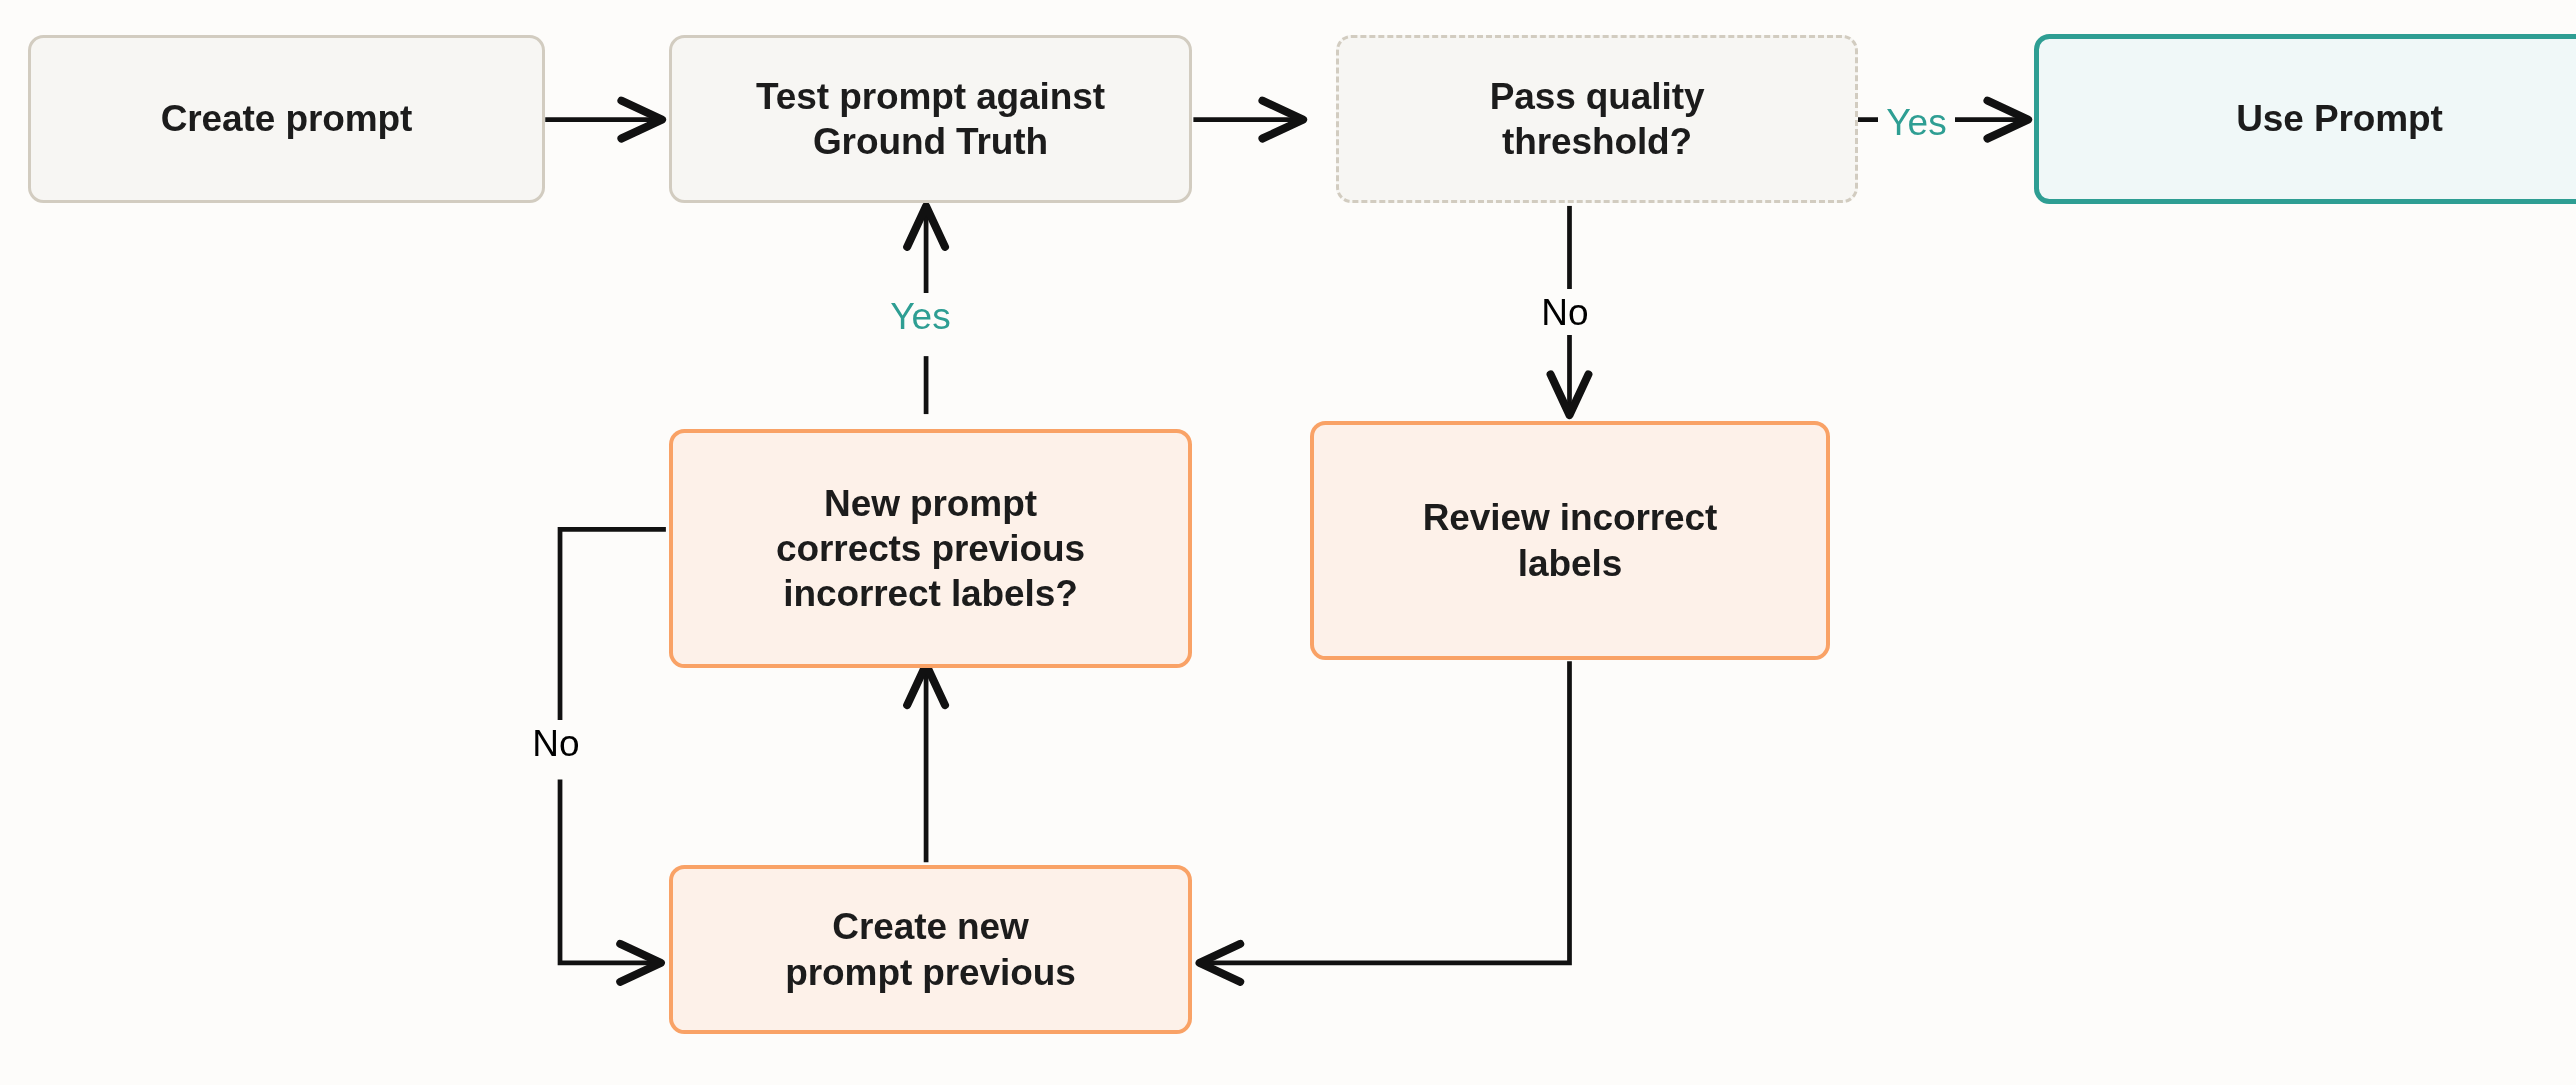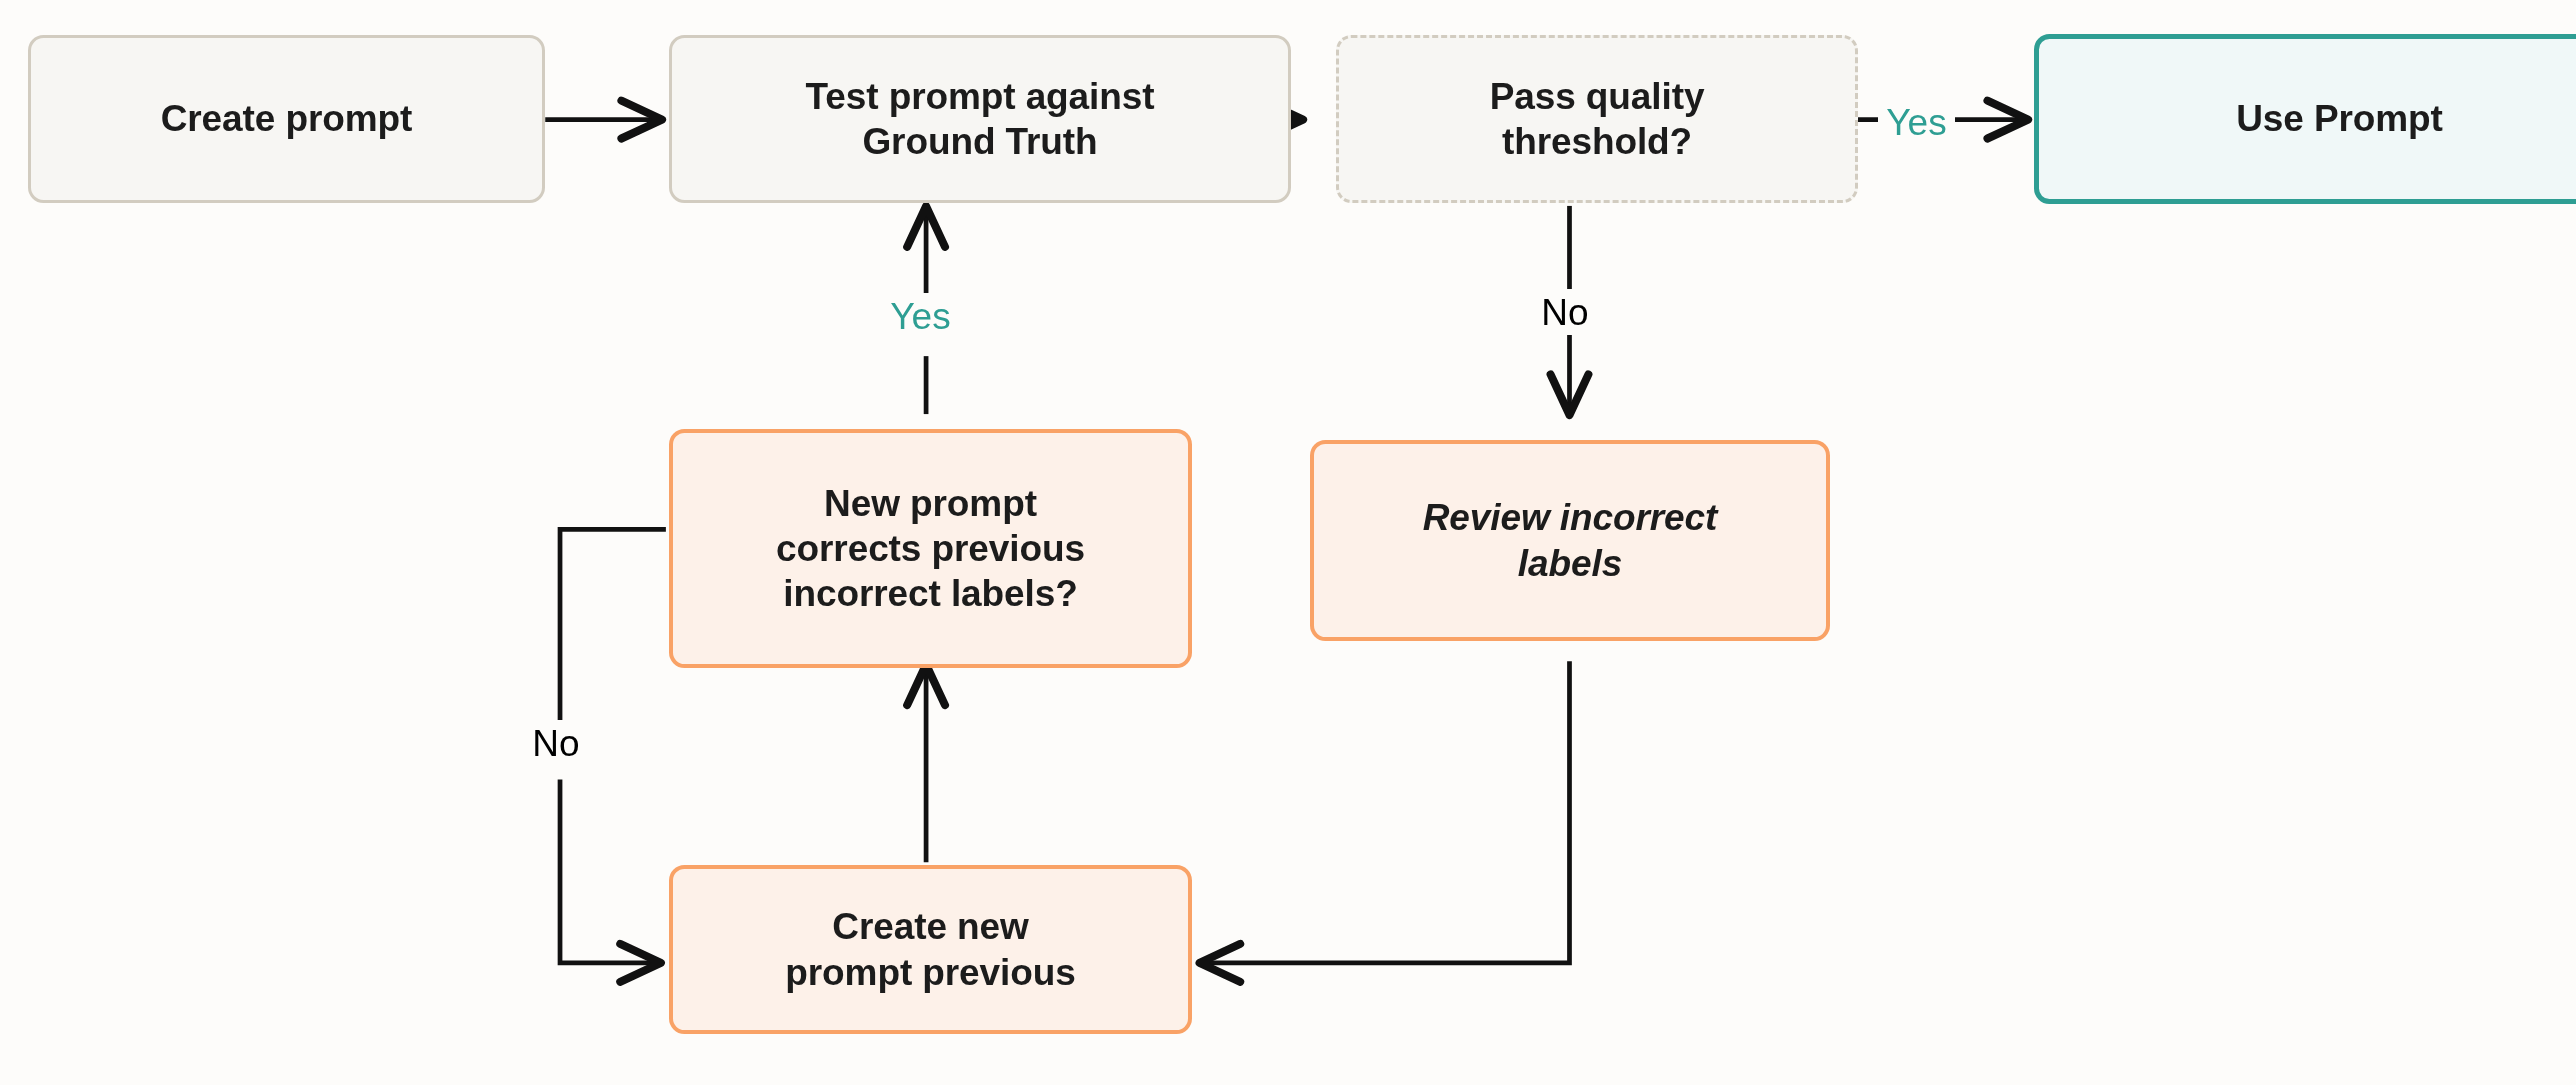--- a/index.html
+++ b/index.html
@@ -129,41 +129,41 @@
     <g>
       <path d="M 1126 895 L 947 895 L 947 1222" fill="none" stroke="#111111" stroke-width="8"></path>
       <path d="M 947 1318 L 947 1628 L 1116 1628" fill="none" stroke="#111111" stroke-width="8" stroke-linejoin="miter" marker-end="url(#arrowhead)"></path>
     </g>
   </svg>
 
   <div class="node gray" style="left:28px; top:35px; width:517px; height:168px; font-size:37px;">
     <span class="node-label">Create prompt</span>
   </div>
 
-  <div class="node gray" style="left:669px; top:35px; width:622px; height:168px; font-size:37px;">
+  <div class="node gray" style="left:669px; top:35px; width:523px; height:168px; font-size:37px;">
     <span class="node-label">Test prompt against
 Ground Truth</span>
   </div>
 
   <div class="node dashed" style="left:1336px; top:35px; width:522px; height:168px; font-size:37px;">
     <span class="node-label">Pass quality
 threshold?</span>
   </div>
 
   <div class="node teal" style="left:2034px; top:34px; width:611px; height:170px; font-size:37px;">
     <span class="node-label">Use Prompt</span>
   </div>
 
   <div class="node orange" style="left:669px; top:421px; width:523px; height:239px; font-size:37px;margin-top:8px;">
     <span class="node-label">New prompt
 corrects previous
 incorrect labels?</span>
   </div>
 
-  <div class="node orange" style="left:1310px; top:440px; width:520px; height:201px; font-size:37px;font-style:italic;">
+  <div class="node orange" style="left:1310px; top:421px; width:520px; height:239px; font-size:37px;">
     <span class="node-label">Review incorrect
 labels</span>
   </div>
 
   <div class="node orange" style="left:669px; top:865px; width:523px; height:169px; font-size:37px;">
     <span class="node-label">Create new
 prompt previous</span>
   </div>
 
   <div class="edge-label yes" style="left:1878px; top:99px; font-size:37px;">Yes</div>

